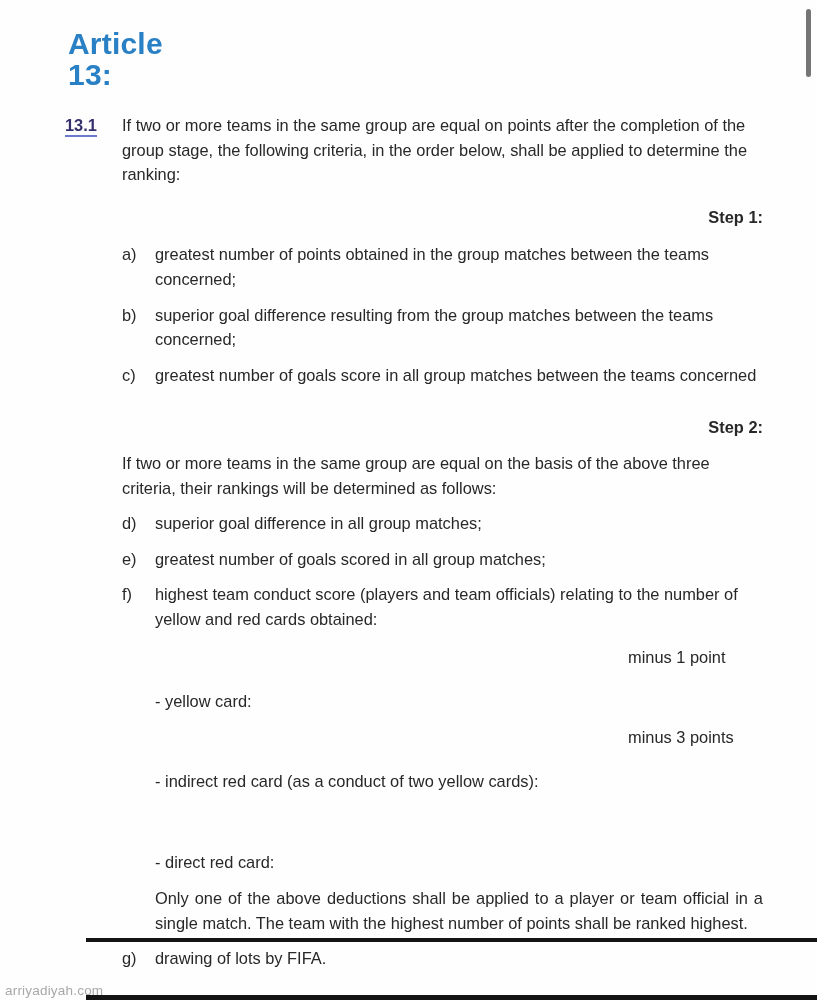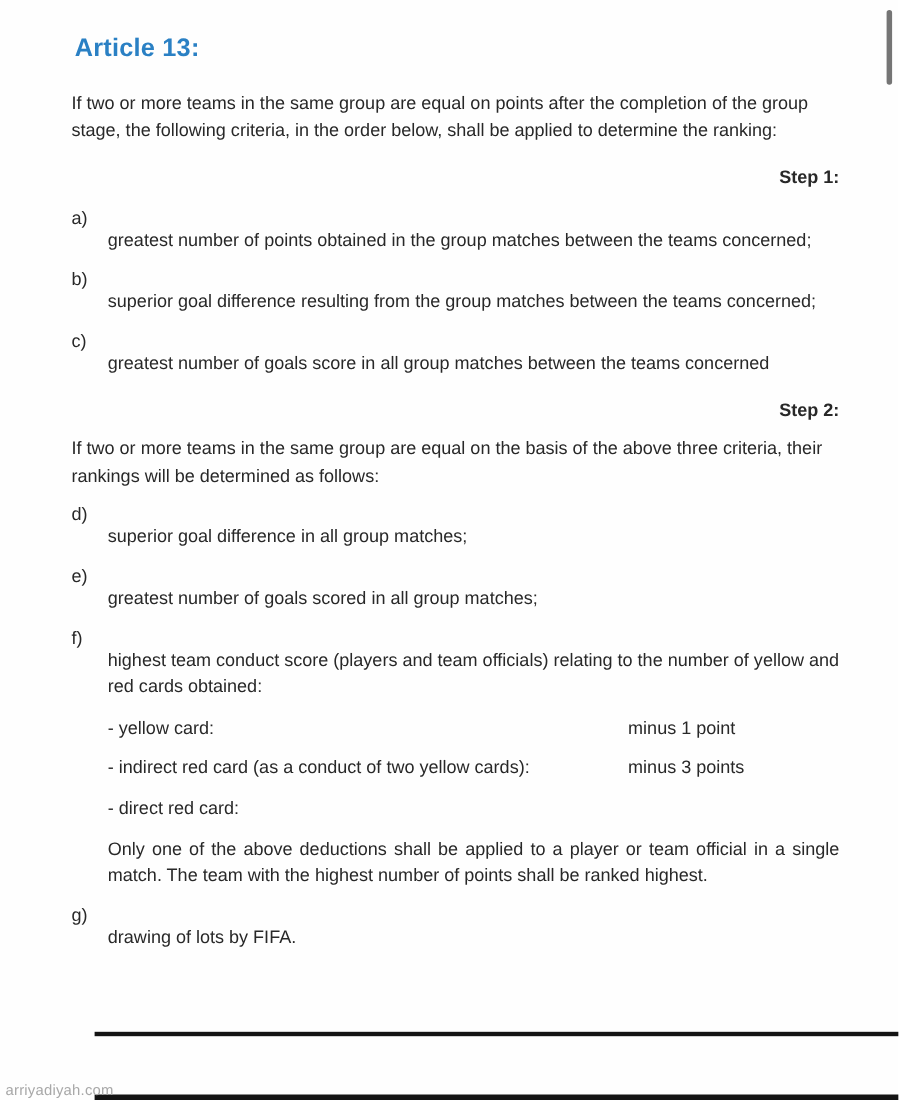--- a/index.html
+++ b/index.html
@@ -16,21 +16,21 @@
     overflow: hidden;
     color: #282828;
     font-size: 16.4px;
     line-height: 24.6px;
   }
 
   
   .article-head {
     display: flex;
     padding: 28px 54px 0 68px;
-    font-size: 23px;
+    font-size: 30px;
     line-height: 31px;
     font-weight: 700;
     letter-spacing: 0.2px;
   }
   .article-label {
     color: #2a80c4;
     width: 136px;
     flex: 0 0 136px;
   }
   .article-title { color: #3d3787; }
@@ -50,38 +50,38 @@
     border-bottom: 2px solid #6a79cc;
     padding-bottom: 1px;
   }
   .clause-body { flex: 1; }
 
   .step-label {
     font-weight: 700;
     margin-top: 18px;
     text-align: right;
   }
-  .step2-label { margin-top: 18px; }
+  .step2-label { margin-top: 28px; }
   .step-intro { margin-top: 11px; }
 
   .item {
     display: flex;
     margin-top: 11px;
   }
   .item-a { margin-top: 13px; }
   .item-marker { flex: 0 0 33px; width: 33px; }
-  .item-text { flex: 1; margin-top: 20px; }
+  .item-text { flex: 1; }
   .justified { text-align: justify; }
 
   .deductions { margin: 13px 0 0 33px; }
   .deduction-row {
     display: flex;
     margin-bottom: 12px;
   }
-  .deduction-label { flex: 0 0 473px; width: 473px; }
+  .deduction-label { flex: 0 0 473px; width: 473px; margin-top: 44px; }
   .deduction-value { flex: 1; }
 
   .note {
     margin: 1px 0 0 33px;
     text-align: justify;
   }
 
   
   .scrollbar-thumb {
     position: absolute;
@@ -120,20 +120,23 @@
 </head>
 <body>
 
 <div class="page">
 
   <div class="article-head">
     <div class="article-label">Article 13:</div>
   </div>
 
   <div class="clause">
+    <div class="clause-number">
+      <span>13.1</span>
+    </div>
 
     <div class="clause-body">
 
       <div>If two or more teams in the same group are equal on points after the completion of the group stage, the following criteria, in the order below, shall be applied to determine the ranking:</div>
 
       <div class="step-label">Step 1:</div>
 
       <div class="item item-a">
         <div class="item-marker">a)</div>
         <div class="item-text">greatest number of points obtained in the group matches between the teams concerned;</div>

